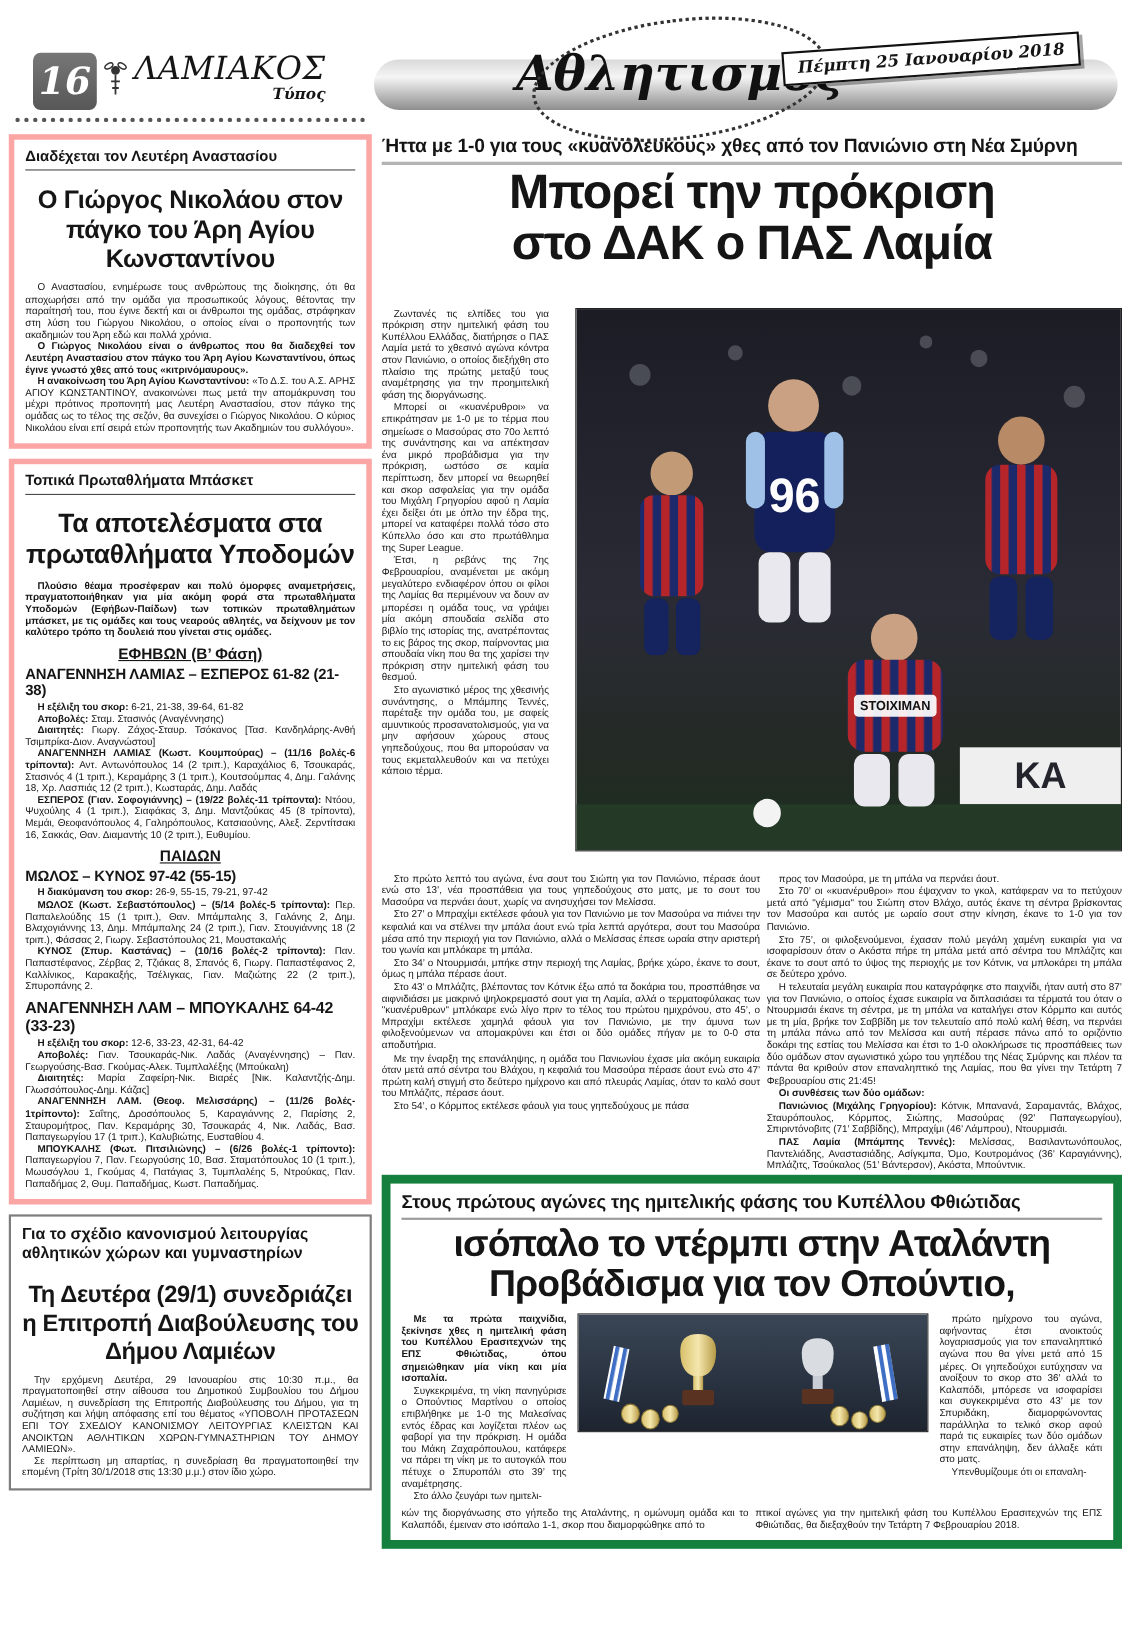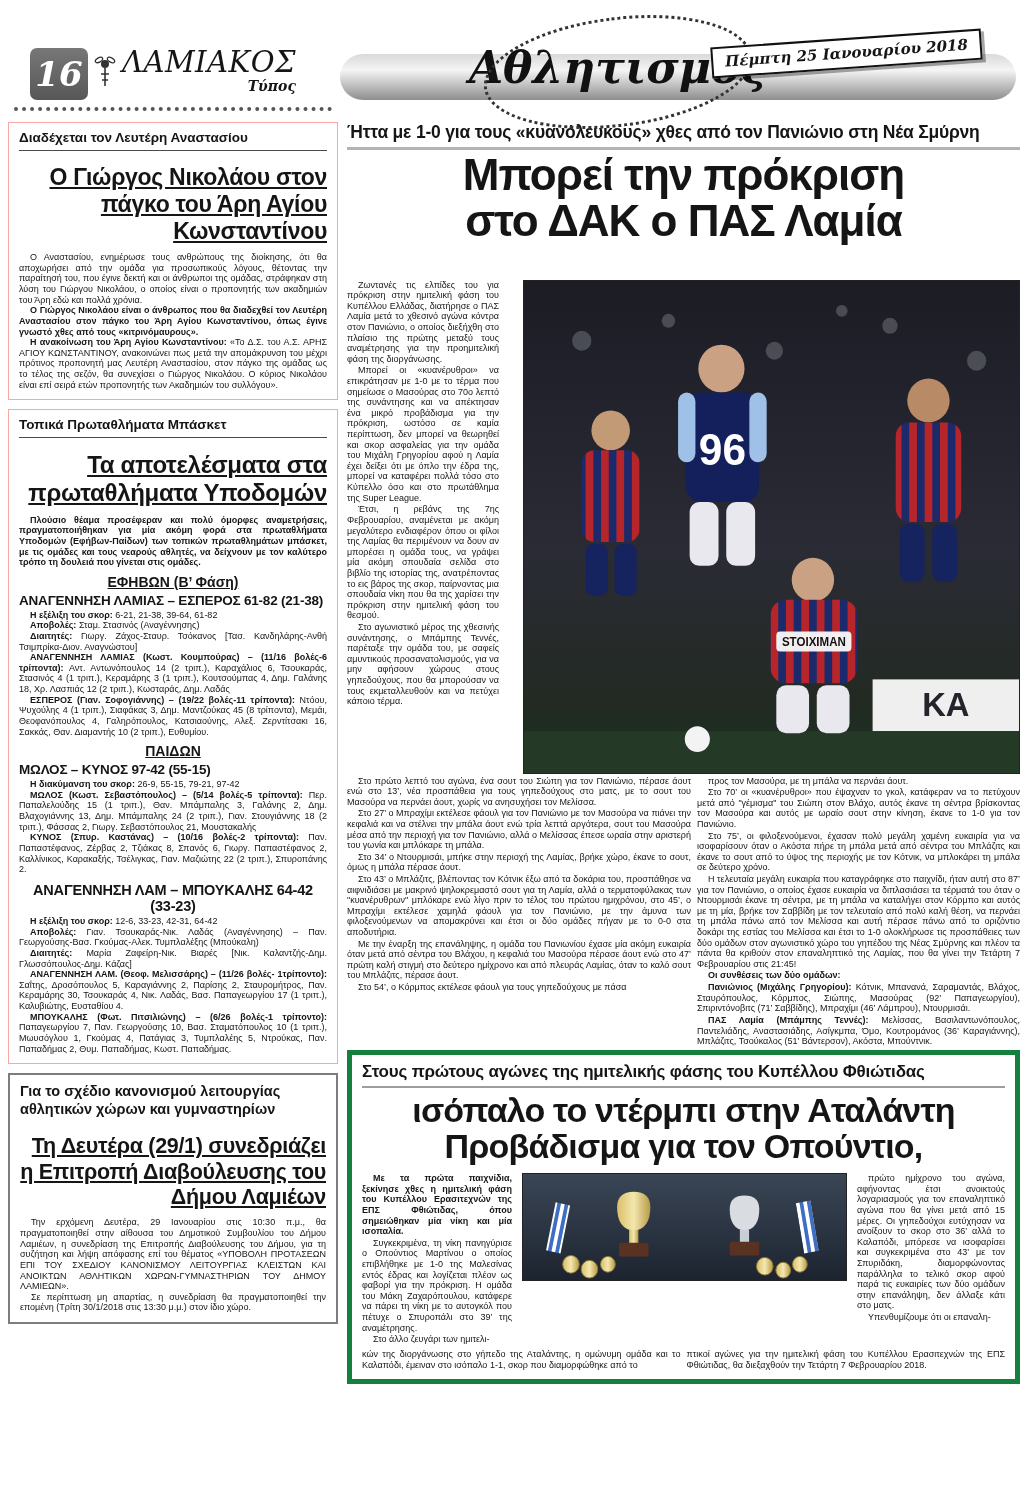--- a/index.html
+++ b/index.html
@@ -26,49 +26,49 @@
         border:3px dotted #333;border-radius:50%;transform:rotate(-7deg);pointer-events:none;}
   .datebox{position:absolute;right:34px;top:-16px;transform:rotate(-4deg);background:#fff;border:2px solid #111;
         padding:4px 12px 5px;font-family:"DejaVu Serif","Liberation Serif",serif;font-style:italic;font-weight:bold;
         font-size:15px;box-shadow:3px 3px 0 rgba(0,0,0,.35);}
 
   
   .cols{display:flex;gap:9px;margin-top:4px;}
   .leftcol{width:330px;flex:none;}
   .rightcol{flex:1;min-width:0;}
 
-  .box{border:1px solid #fca5a5;padding:7px 10px 9px;margin-bottom:9px;background:#fff;}
+  .box{border:5px solid #fca5a5;padding:7px 10px 9px;margin-bottom:9px;background:#fff;}
   .box.heavy{border-width:2px;border-color:#7d7d7d;}
   .kicker-s{display:block;font-weight:bold;font-size:13.5px;line-height:1.25;border-bottom:1.5px solid #4a4a4a;
             padding-bottom:3px;margin-bottom:5px;}
-  .box-title{font-size:22px;font-weight:bold;text-align:right;line-height:1.18;margin:13px 0 7px;letter-spacing:-.3px;text-decoration:underline;}
+  .box-title{font-size:22px;font-weight:bold;text-align:center;line-height:1.18;margin:13px 0 7px;letter-spacing:-.3px;}
 
   .p{font-size:9px;line-height:1.18;text-align:justify;text-indent:11px;margin:0;}
   .p.bold{font-weight:bold;}
   .p b.lead{font-weight:bold;}
   b.lead:not(:empty)::after{content:" ";}
 
   
   .t-subhead{font-size:14px;font-weight:bold;text-align:center;text-decoration:underline;margin:6px 0 3px;text-indent:0;}
   .t-match{font-size:13.5px;font-weight:bold;line-height:1.12;margin:3px 0 2px;text-align:left;text-indent:0;letter-spacing:-.2px;}
-  .t-match.big{font-size:14.5px;margin-top:7px;text-align:center;}
+  .t-match.big{font-size:14.5px;margin-top:7px;}
   .t-stat{font-size:9px;line-height:1.18;text-align:justify;text-indent:11px;margin:0;}
 
   
   .main-kicker{font-weight:bold;font-size:17.5px;letter-spacing:-.2px;}
   .gray-rule{height:3px;background:#b3b3b3;margin:4px 0 2px;}
   .headline{font-size:44px;font-weight:bold;text-align:center;line-height:1.04;letter-spacing:-1px;margin:2px 0 7px;}
   .main-body{display:grid;grid-template-columns:152px 1fr;gap:24px;margin-top:36px;}
   .zone{min-width:0;}
   .zone .p{margin-bottom:1px;}
   .photo{width:100%;height:494px;border:1px solid #222;display:block;}
-  .main-body2{display:grid;grid-template-columns:1fr 323px;gap:6px;margin-top:2px;}
-
-  
-  .bottom-box{border:5px solid #15803d;padding:7px 10px 9px;margin-top:2px;}
+  .main-body2{display:grid;grid-template-columns:1fr 323px;gap:6px;margin-top:20px;}
+
+  
+  .bottom-box{border:8px solid #15803d;padding:7px 10px 9px;margin-top:2px;}
   .bottom-kicker{font-weight:bold;font-size:17px;border-bottom:2px solid #9d9d9d;padding-bottom:4px;margin-bottom:3px;letter-spacing:-.2px;}
   .bottom-title{font-size:34px;font-weight:bold;text-align:center;line-height:1.08;letter-spacing:-.8px;margin:4px 0 8px;}
   .bottom-grid{display:grid;grid-template-columns:150px 1fr 148px;gap:10px;}
   .trophy-photo{width:100%;height:108px;border:1px solid #222;display:block;}
   .bottom-grid2{display:grid;grid-template-columns:1fr 1fr;gap:6px;margin-top:3px;}
 </style>
 </head>
 <body>
 
 <div class="page">

